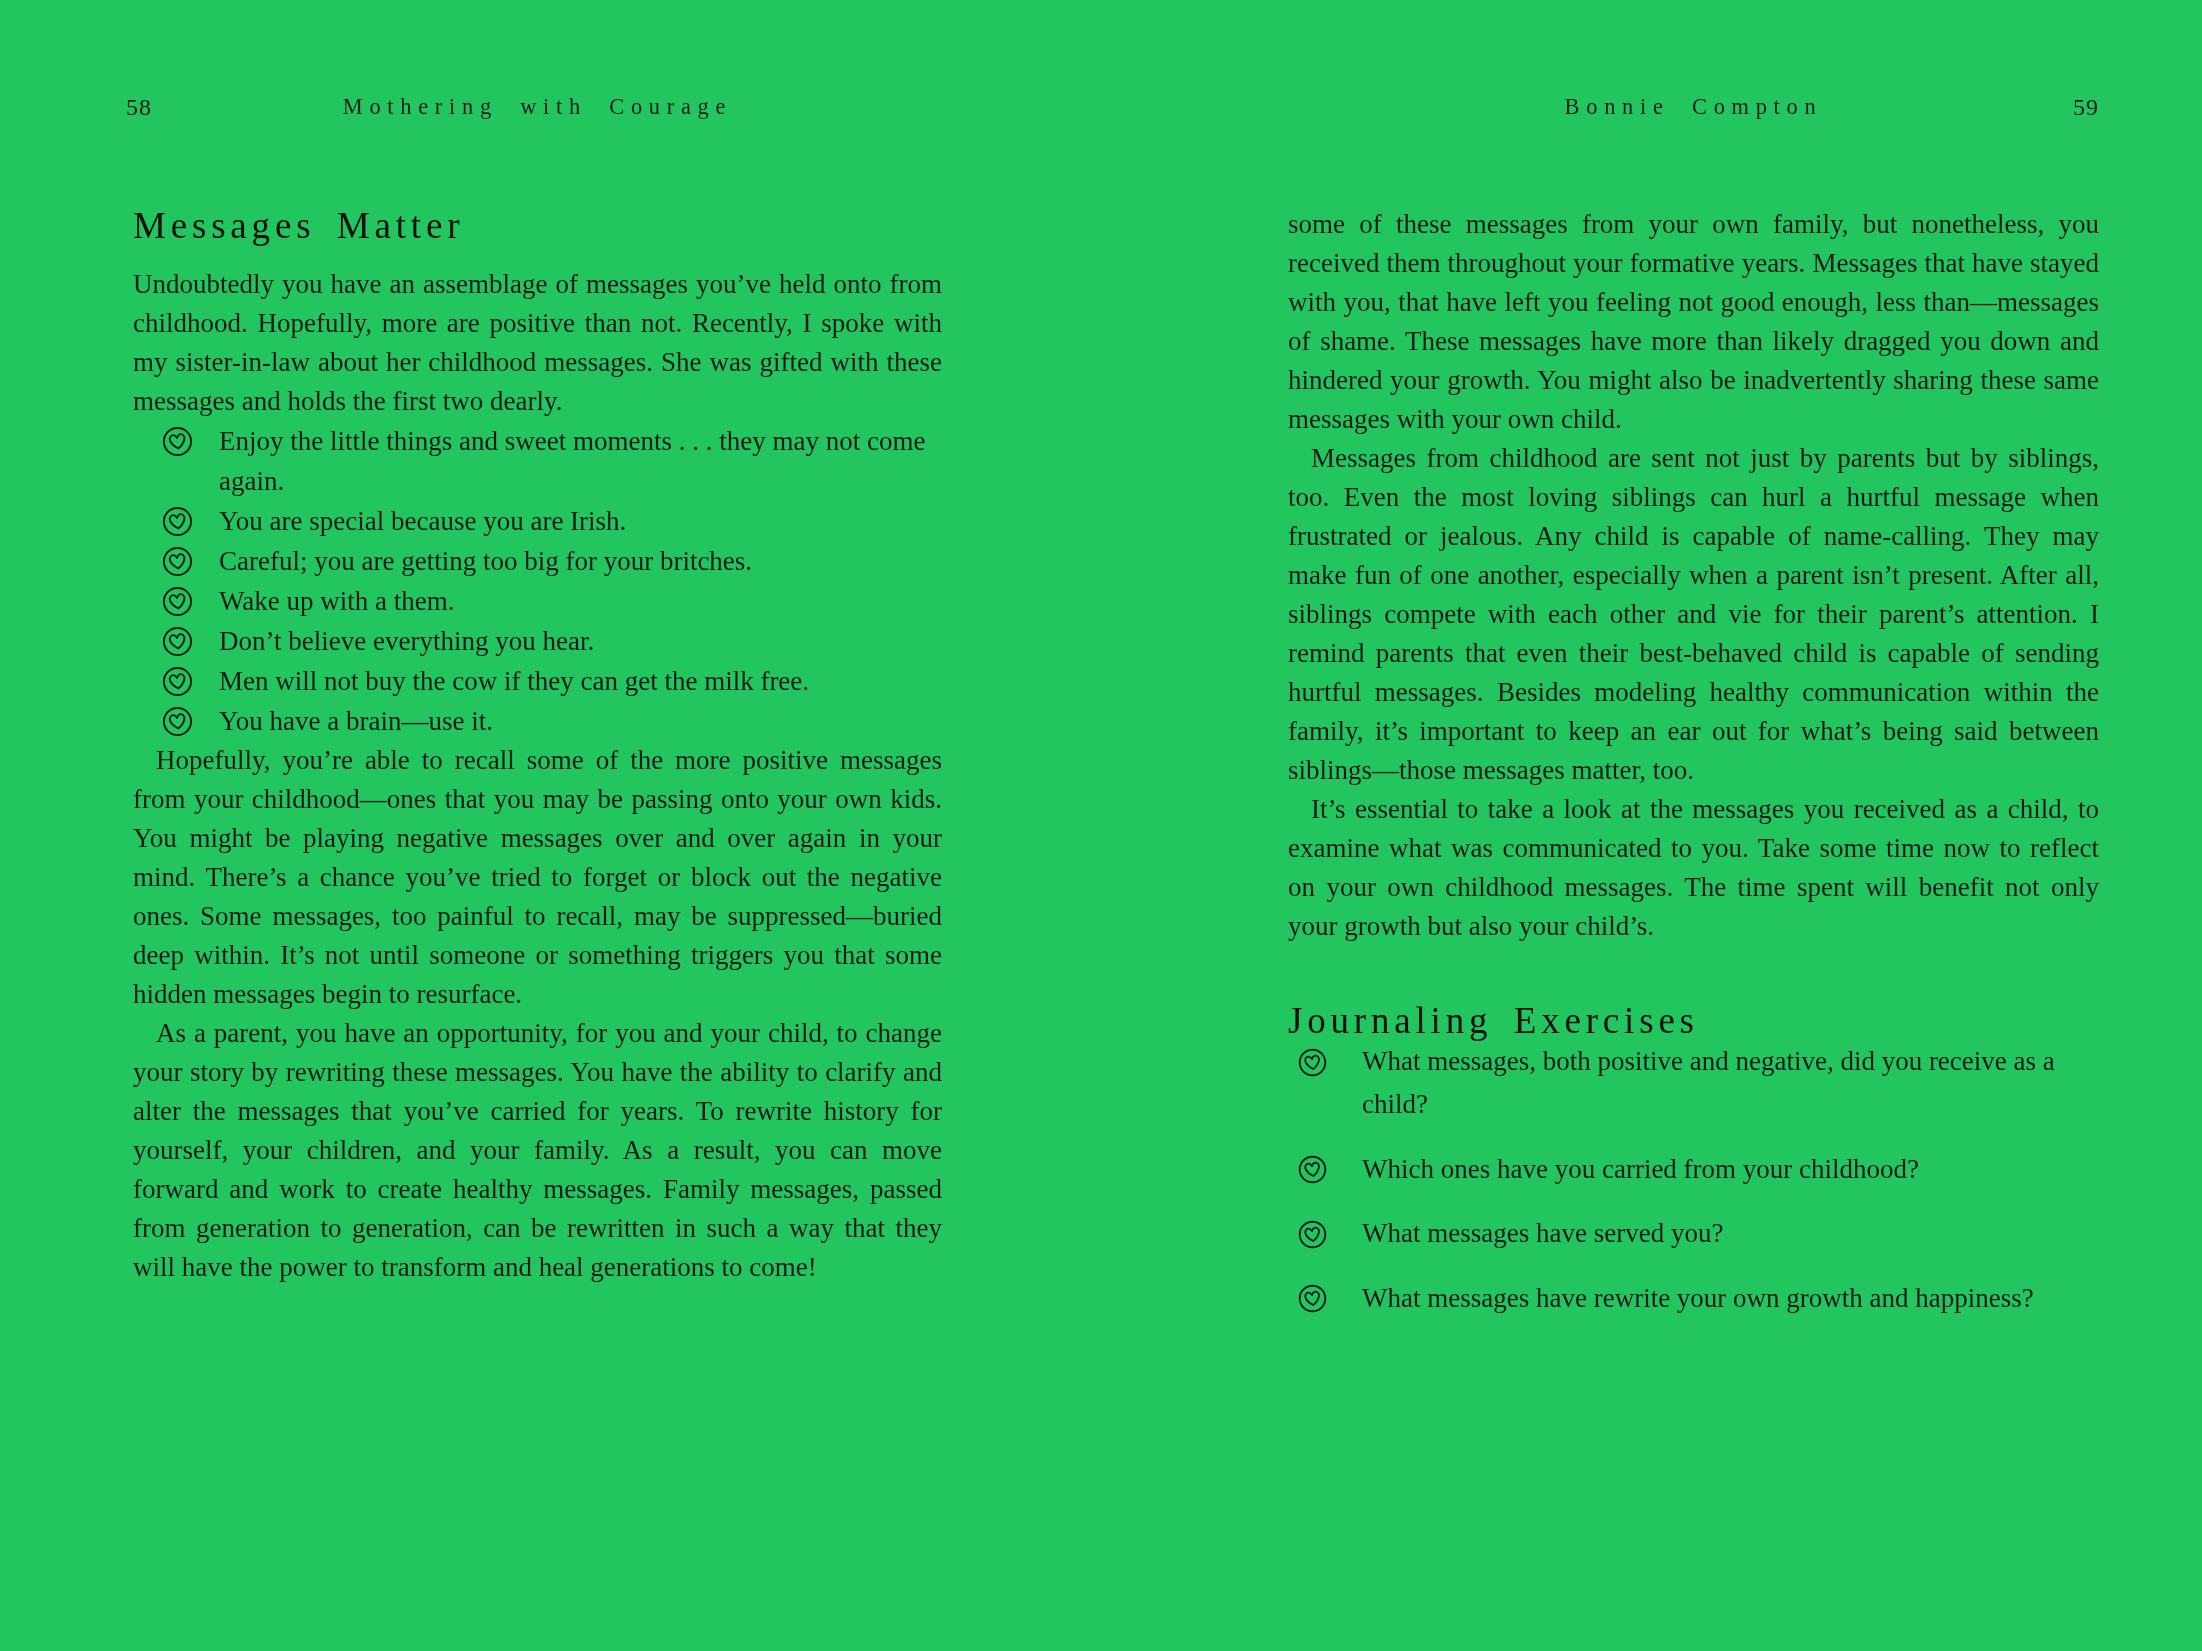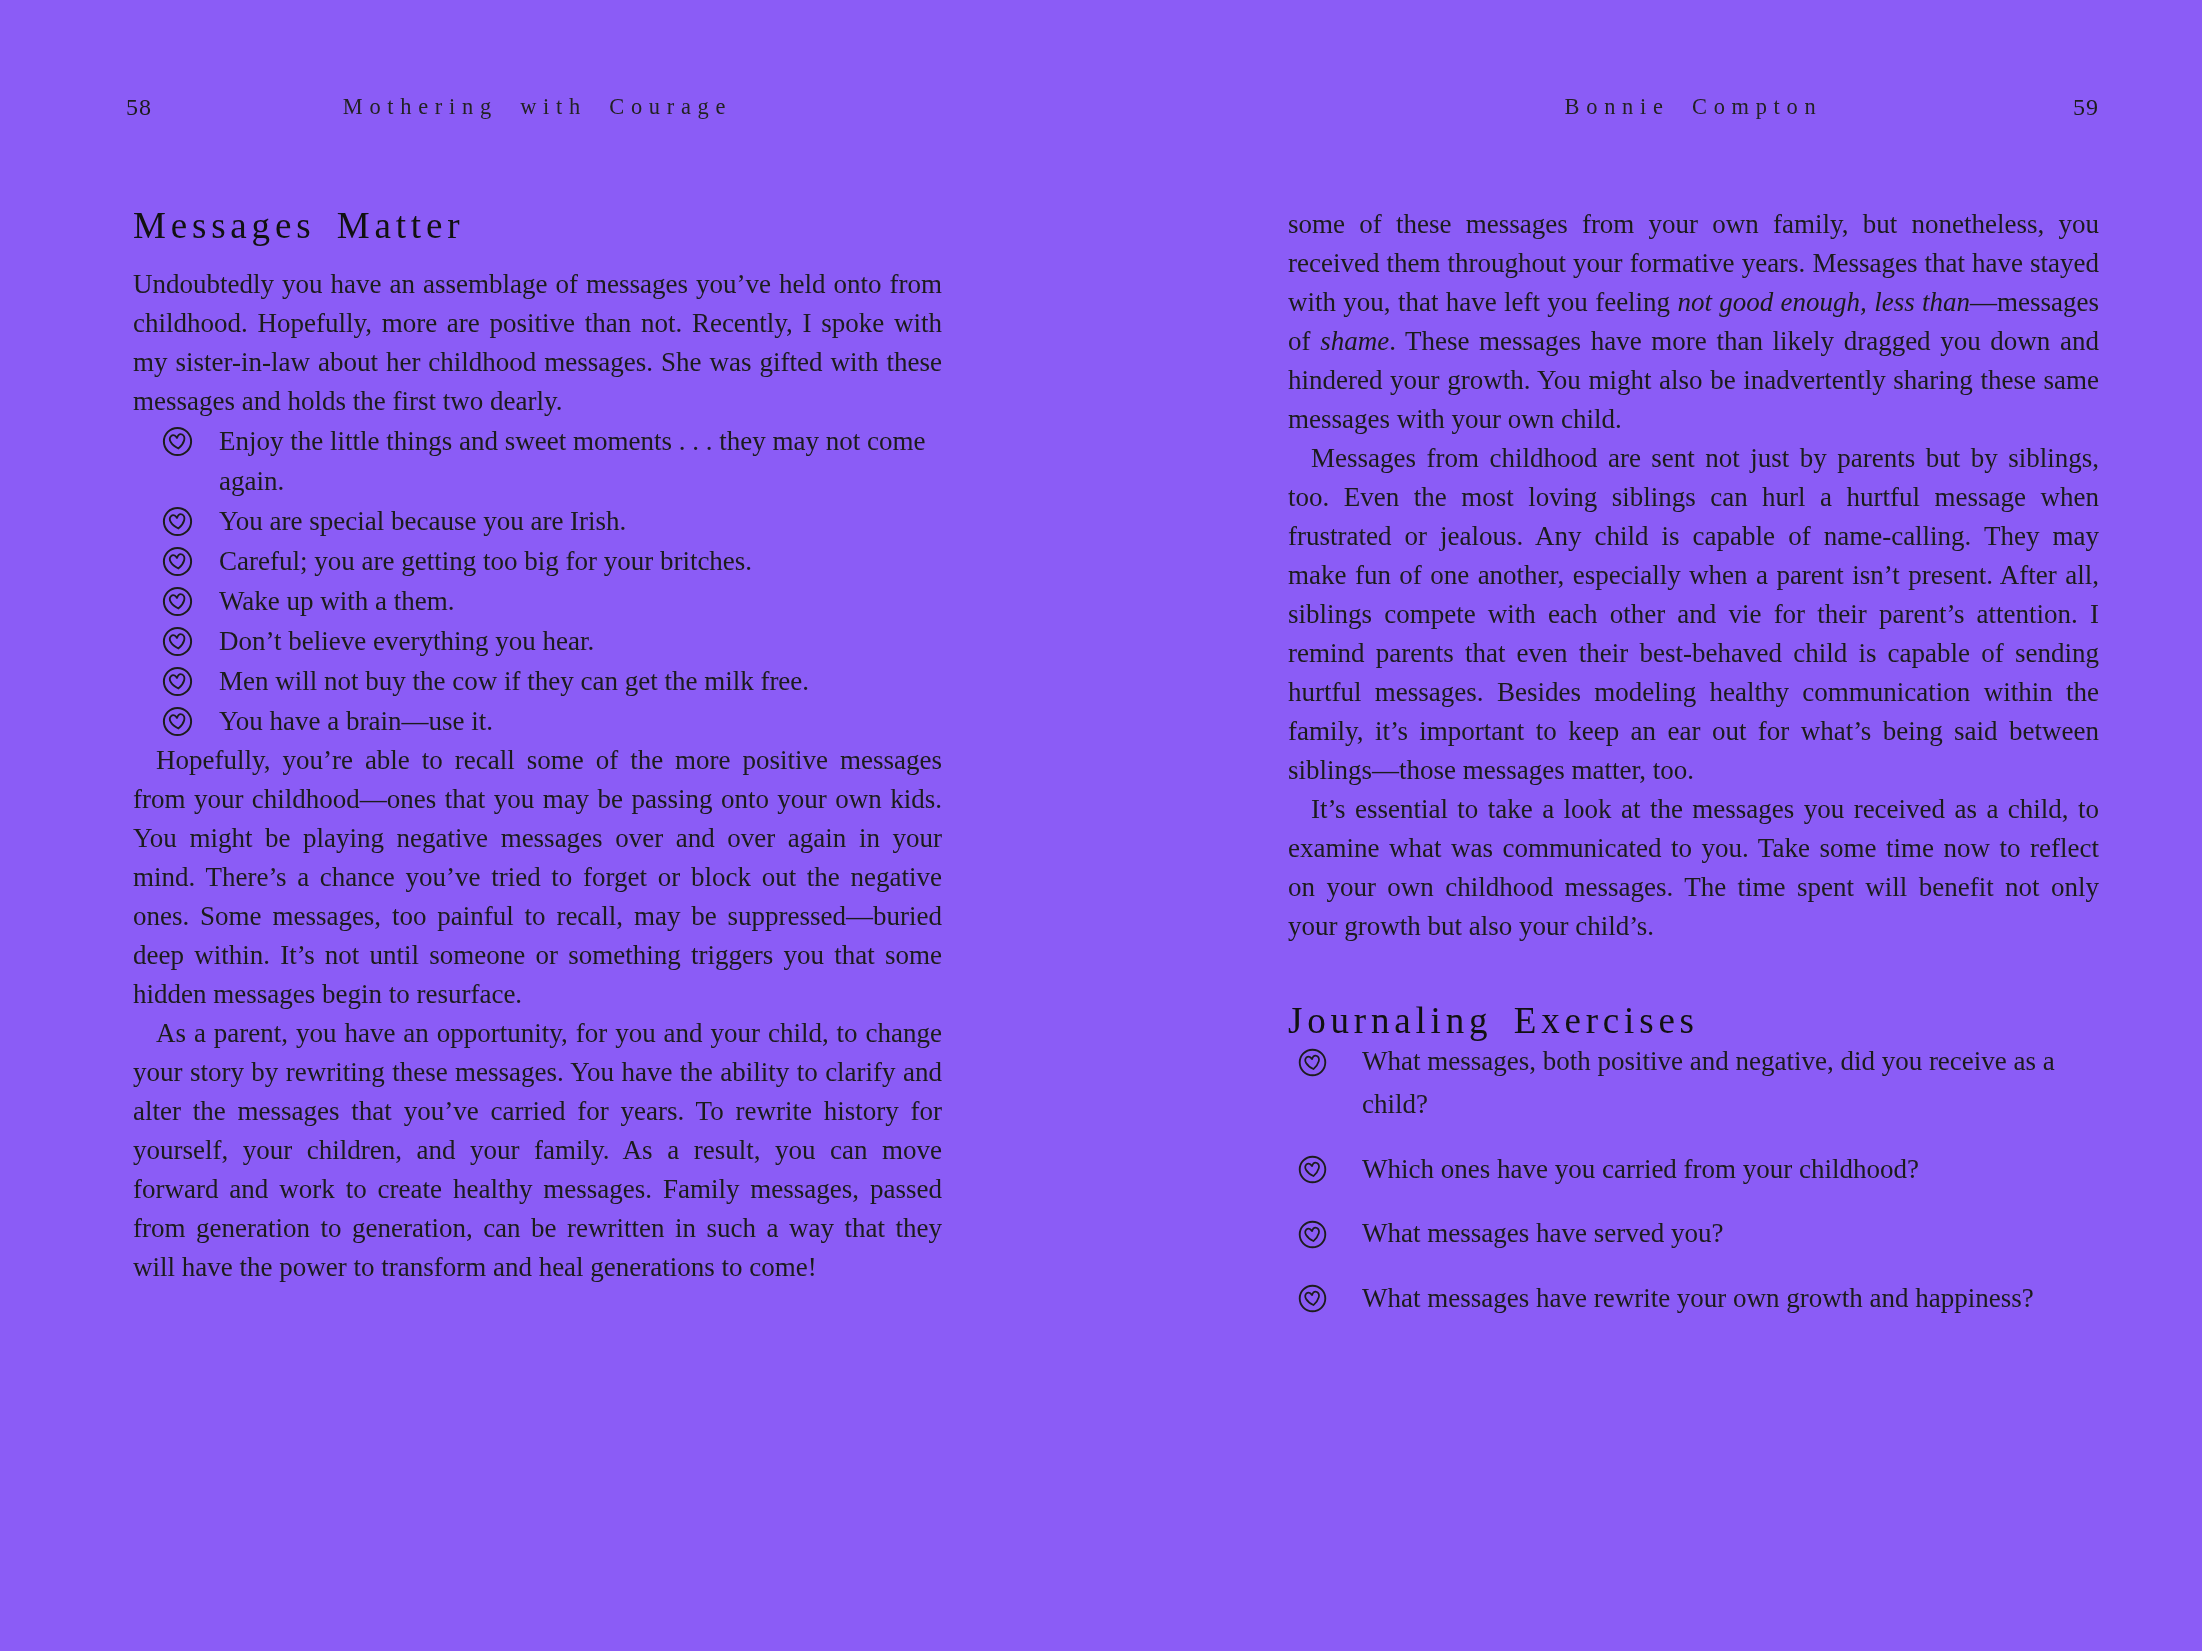--- a/index.html
+++ b/index.html
@@ -1,17 +1,17 @@
 <!DOCTYPE html>
 <html style="font-size:13.8px"><head>
 <meta charset="utf-8">
 <style>
   html, body { margin:0; padding:0; background:#ffffff; }
   .spread {
-    position:relative; width:2203px; height:1652px; background:#8b5cf6;
+    position:relative; width:2203px; height:1652px; background:#22c55e;
     color:#1c1c1c; font-family:"Liberation Serif", serif;
     -webkit-font-smoothing:antialiased;
   }
   .page { position:absolute; top:0; }
   .page--left  { left:133px;  width:809px; }
   .page--right { left:1288px; width:811px; }
 
   .running-head { position:relative; padding-top:95px; height:24px; }
   .head-title {
     display:block; text-align:center; font-size:22.4px; line-height:24px;
@@ -27,21 +27,21 @@
   }
   .page--right .section-heading { margin-top:56px; }
 
   .body {
     margin:0; font-size:27px; line-height:39px; text-align:justify;
     text-justify:inter-word; color:#1c1c1c;
   }
   .body.first { margin-top:20px; }
   .page--right .body.first { margin-top:86px; }
   .indent { text-indent:23px; }
-  .ital { font-style:italic; }
+  .ital { }
 
   ul.ornament-list { list-style:none; margin:0; padding:0; }
   .msg-list { margin:22.4px 0 22.4px 0; }
   .msg-list li {
     position:relative; padding-left:86px; font-size:27px; line-height:40px;
     text-align:left; margin:0;
   }
   .msg-list .bullet { position:absolute; left:28px; top:4.3px; width:33px; height:33px; }
 
   .exercise-list { margin-top:50px; }

